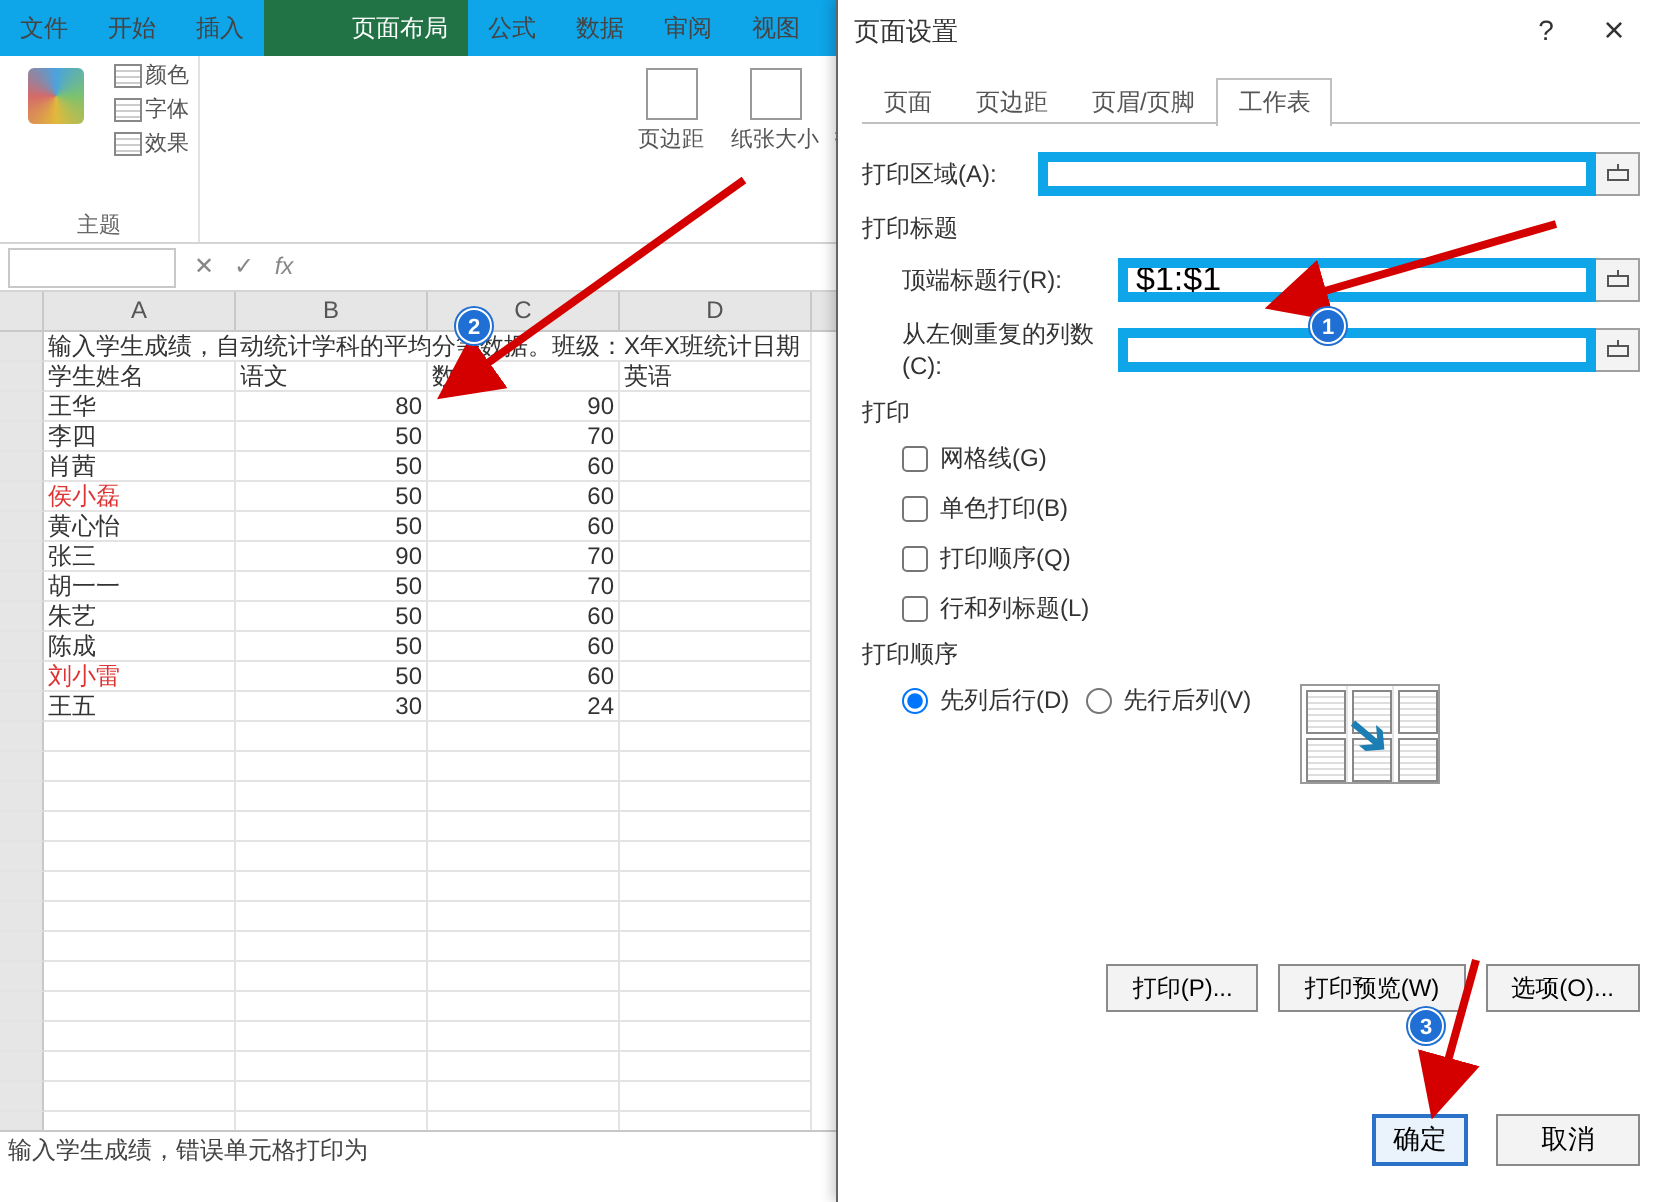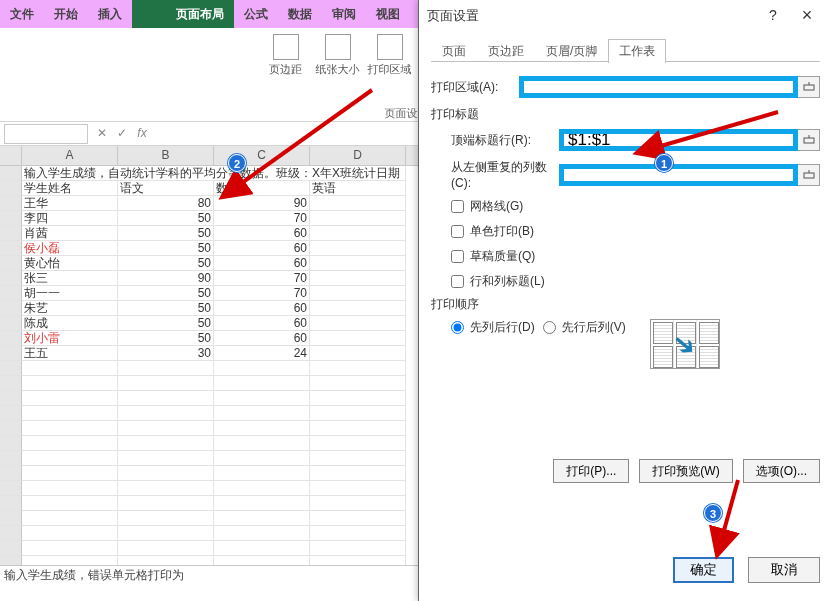--- a/index.html
+++ b/index.html
@@ -1,20 +1,20 @@
 <!DOCTYPE html>
 <html><head>
 <meta charset="utf-8">
 <style>
 * { box-sizing: border-box; margin: 0; padding: 0; font-family: "Microsoft YaHei", SimSun, sans-serif; }
 body { width: 832px; height: 601px; position: relative; background: #fff; overflow: hidden; font-size: 12px; color: #333; }
 
 
 .titlearea { background: #fff; }
-.tabs { display: flex; align-items: flex-end; height: 28px; background: #f0abfc; font-weight: bold; }
+.tabs { display: flex; align-items: flex-end; height: 28px; background: #0ea5e9; }
 .tabs .tab { padding: 0 10px; height: 28px; line-height: 28px; color: #444; font-size: 12px; }
 .tabs .tab.active { background: #217346; color: #fff; padding-left: 44px; }
 .ribbon { height: 94px; border-bottom: 1px solid #d4d4d4; display: flex; }
 .r-group { display: flex; flex-direction: column; align-items: center; border-right: 1px solid #e1e1e1; padding: 2px 4px 0 4px; }
 .r-group-body { flex: 1; display: flex; align-items: flex-start; gap: 6px; }
 .r-group-label { font-size: 11px; color: #666; height: 16px; line-height: 14px; display: flex; align-items: center; gap: 4px; }
 .r-theme-left { display: flex; flex-direction: column; gap: 2px; font-size: 11px; color: #555; }
 .r-theme-left .row { display: flex; align-items: center; gap: 2px; }
 .big-btn { display: flex; flex-direction: column; align-items: center; width: 46px; font-size: 11px; color: #555; padding-top: 4px; gap: 2px; }
 .big-btn .ic { width: 28px; height: 28px; }
@@ -78,21 +78,21 @@
 .radio { display: flex; align-items: center; gap: 6px; font-size: 12px; }
 .order-img { width: 70px; height: 50px; border: 1px solid #9a9a9a; background:
   linear-gradient(90deg,#fff 0 22px,#e6e6e6 22px 23px,#fff 23px 45px,#e6e6e6 45px 46px,#fff 46px);
   position: relative; }
 .order-img .pg { position: absolute; border: 1px solid #888; background: repeating-linear-gradient(#fff,#fff 2px,#ddd 2px,#ddd 3px); width: 20px; height: 22px; }
 .order-img .ar { position: absolute; color: #1b7fb5; font-size: 28px; left: 22px; top: 8px; transform: rotate(40deg); }
 
 .dlg-actions { display: flex; gap: 10px; justify-content: flex-end; margin-top: 90px; }
 .btn { height: 24px; padding: 0 12px; border: 1px solid #8a8a8a; background: #f3f3f3; font-size: 12px; }
 .dlg-bottom { position: absolute; left: 12px; right: 12px; bottom: 18px; display: flex; gap: 14px; justify-content: flex-end; }
-.btn-primary { height: 26px; width: 61px; border: 2px solid #2a72c8; background: #eaf2fb; margin-left: 14px; }
+.btn-primary { height: 26px; width: 48px; border: 2px solid #2a72c8; background: #eaf2fb; margin-left: 14px; }
 .btn-cancel { height: 26px; width: 72px; border: 1px solid #8a8a8a; background: #f3f3f3; }
 
 
 .arrow { position: absolute; pointer-events: none; }
 .arrow-line { stroke: #d40000; stroke-width: 4; fill: none; }
 .arrow-head { fill: #d40000; }
 
 
 .ann { position: absolute; width: 18px; height: 18px; border-radius: 50%; background: #1f6fd4; color: #fff; font-size: 11px; text-align: center; line-height: 18px; font-weight: bold; border: 1px solid #fff; box-shadow: 0 0 0 1px #1f6fd4; }
 </style>
@@ -104,20 +104,43 @@
       <div class="tab">文件</div>
       <div class="tab">开始</div>
       <div class="tab">插入</div>
       <div class="tab active">页面布局</div>
       <div class="tab">公式</div>
       <div class="tab">数据</div>
       <div class="tab">审阅</div>
       <div class="tab">视图</div>
     </div>
   <div class="ribbon">
+    <div class="r-group" style="width:100px">
+      <div class="r-group-body">
+        <div class="big-btn">
+          <span class="ic" style="width:28px;height:28px;background:conic-gradient(#4aa3df,#7cc26f,#e2b93b,#d46a6a,#4aa3df);border-radius:3px"></span>
+          <span></span>
+        </div>
+        <div class="r-theme-left" id="theme-opts">
+            <div class="row">
+              <span class="ic sq"></span>
+              <span>颜色</span>
+            </div>
+            <div class="row">
+              <span class="ic sq"></span>
+              <span>字体</span>
+            </div>
+            <div class="row">
+              <span class="ic sq"></span>
+              <span>效果</span>
+            </div>
+          </div>
+      </div>
+      <div class="r-group-label">主题</div>
+    </div>
     <div class="r-group" style="flex:1">
       <div class="r-group-body" id="page-setup-btns">
           <div class="big-btn">
             <span class="ic" style="width:26px;height:26px;border:1px solid #9a9a9a;background:#fff"></span>
             <span>页边距</span>
           </div>
           <div class="big-btn">
             <span class="ic" style="width:26px;height:26px;border:1px solid #9a9a9a;background:#fff"></span>
             <span>纸张大小</span>
           </div>
@@ -401,33 +424,34 @@
           <div class="ref-btn">
               <svg viewBox="0 0 12 12">
                 <rect x="1" y="4" width="10" height="5" fill="none" stroke="#555"></rect>
                 <path d="M6 1 L6 4" stroke="#555"></path>
               </svg>
             </div>
         </div>
       </div>
     </div>
 
+    <div class="group-label">打印</div>
     <div class="indent print-opts">
       <div class="chkcol">
         <label class="chk">
             <input type="checkbox" style="">
             <span>网格线(G)</span>
           </label>
         <label class="chk">
             <input type="checkbox" style="">
             <span>单色打印(B)</span>
           </label>
         <label class="chk">
             <input type="checkbox" style="">
-            <span>草稿质量(Q)</span>
+            <span>打印顺序(Q)</span>
           </label>
         <label class="chk">
             <input type="checkbox" style="">
             <span>行和列标题(L)</span>
           </label>
       </div>
     </div>
 
     <div class="group-label">打印顺序</div>
     <div class="indent order">

